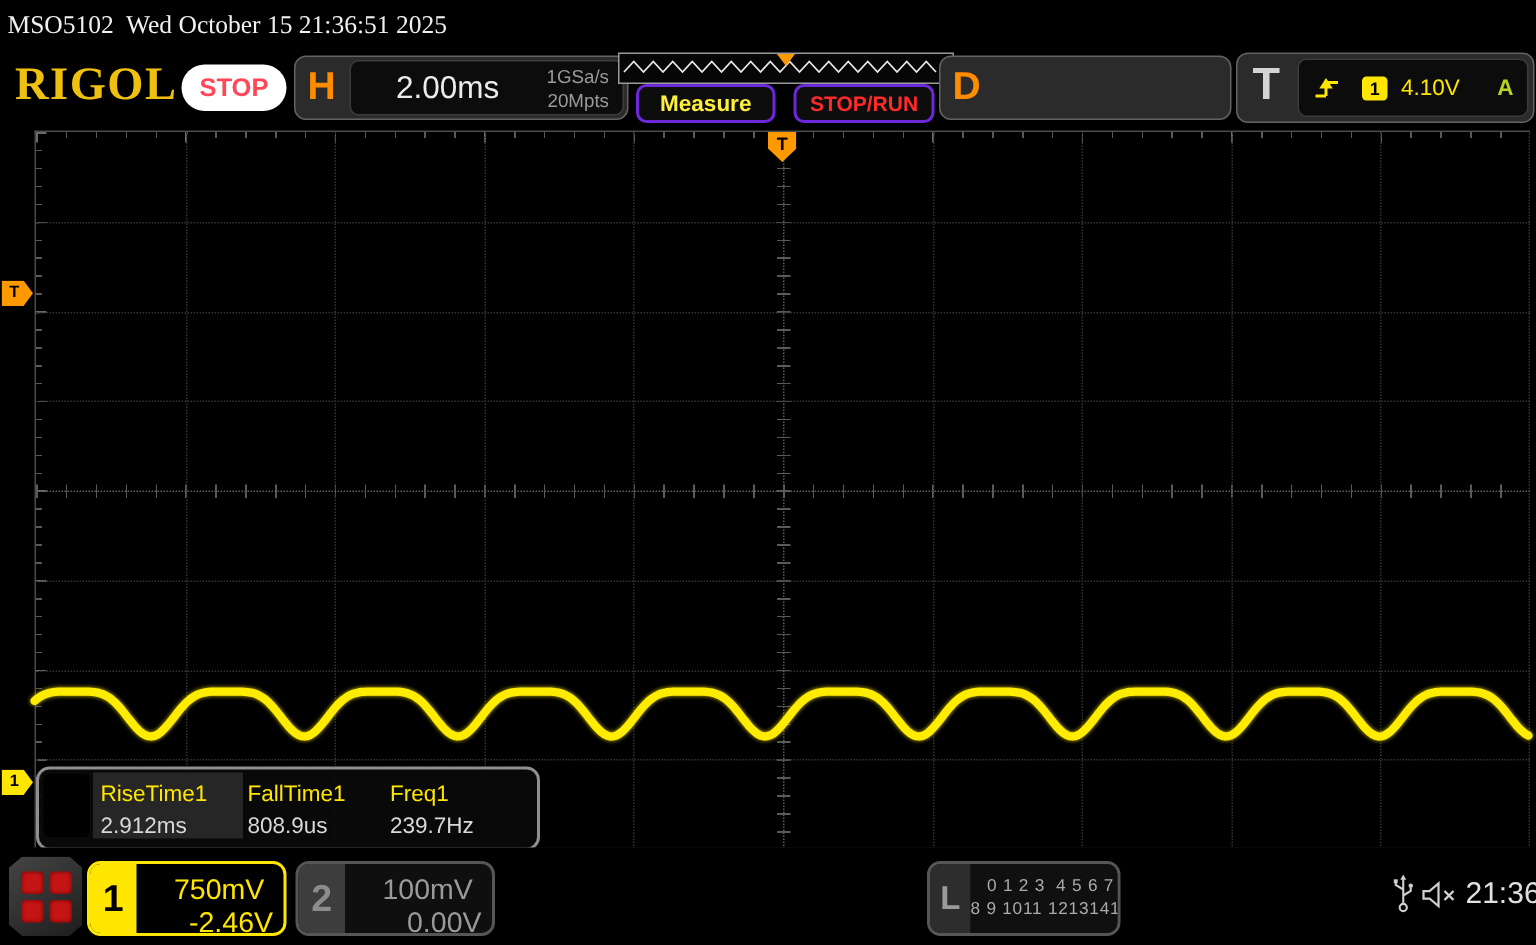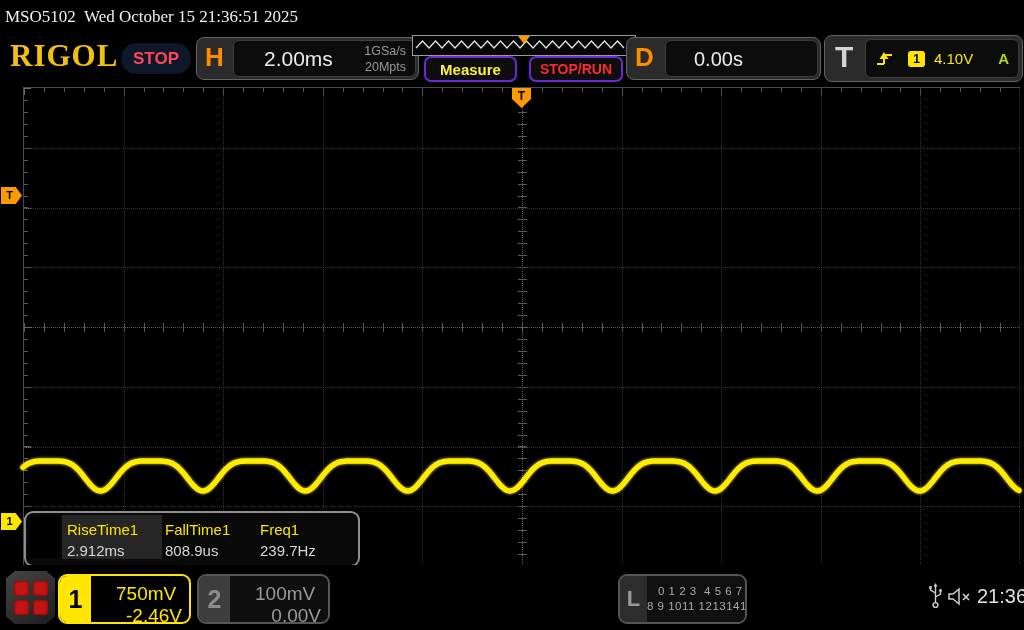--- a/index.html
+++ b/index.html
@@ -7,21 +7,21 @@
           font-family:"Liberation Sans",sans-serif;-webkit-font-smoothing:antialiased;}
   
   .titlebar{position:absolute;left:0;top:0;width:100%;height:32px;color:#f0f0f0;font-size:17px;font-family:Liberation Serif, serif;}
   .titlebar .model{position:absolute;left:5px;top:7px;}
   .titlebar .dt{position:absolute;left:84px;top:7px;}
   
   .header{position:absolute;left:0;top:32px;width:100%;height:53px;background:#000;}
   .logo{position:absolute;left:10px;top:6px;font-family:"Liberation Serif",serif;font-weight:700;
         font-size:31px;color:#f0c011;letter-spacing:1px;}
   .stopbadge{position:absolute;left:121px;top:11px;width:70px;height:31px;border-radius:16px;
-        background:#0f172a;color:#ff4757;font-weight:700;font-size:17px;text-align:center;line-height:31px;}
+        background:#ffffff;color:#ff4757;font-weight:700;font-size:17px;text-align:center;line-height:31px;}
   .blk{position:absolute;background:#2b2b2b;border:1px solid #636363;border-radius:8px;}
   .blk .letter{position:absolute;left:8px;top:4px;font-size:26px;font-weight:700;color:#ff8c00;}
   .blk .inner{position:absolute;background:#0c0c0c;border:1px solid #3c3c3c;border-radius:6px;}
   .h-blk{left:196px;top:5px;width:221px;height:41px;}
   .h-blk .inner{left:36px;top:2px;right:2px;bottom:2px;}
   .h-blk .tb{position:absolute;left:30px;top:6px;font-size:21px;color:#ececec;}
   .h-blk .rates{position:absolute;right:9px;top:2px;text-align:right;font-size:12.5px;color:#9a9a9a;line-height:16px;}
   .zigzag{position:absolute;left:412px;top:3px;width:222px;height:19px;background:#060606;border:1px solid #9a9a9a;}
   .zigzag svg{position:absolute;left:0;top:0;}
   .pv-marker{position:absolute;left:105px;top:0;width:0;height:0;border-left:6px solid transparent;
@@ -142,23 +142,20 @@
         <polyline id="zigzag-line" fill="none" stroke="#e8e8e8" stroke-width="1.2" points="3,12 9.5,5 16,12 22.5,5 29,12 35.5,5 42,12 48.5,5 55,12 61.5,5 68,12 74.5,5 81,12 87.5,5 94,12 100.5,5 107,12 113.5,5 120,12 126.5,5 133,12 139.5,5 146,12 152.5,5 159,12 165.5,5 172,12 178.5,5 185,12 191.5,5 198,12 204.5,5 211,12"></polyline>
       </svg>
       <div class="pv-marker"></div>
     </div>
 
     <button class="hbtn measure">Measure</button>
     <button class="hbtn stoprun">STOP/RUN</button>
 
     <div class="blk d-blk">
       <span class="letter">D</span>
-      <div class="inner">
-        <span class="dval">0.00s</span>
-      </div>
     </div>
 
     <div class="blk t-blk">
       <span class="tletter">T</span>
       <div class="inner">
         <svg width="19" height="17">
           <path d="M2 14 H9 M9 14 V5 M9 5 H17" stroke="#ffe600" stroke-width="2" fill="none"></path>
           <path d="M9 2 L4.5 9 L13.5 9 Z" fill="#ffe600"></path>
         </svg>
         <span class="src-badge">1</span>

